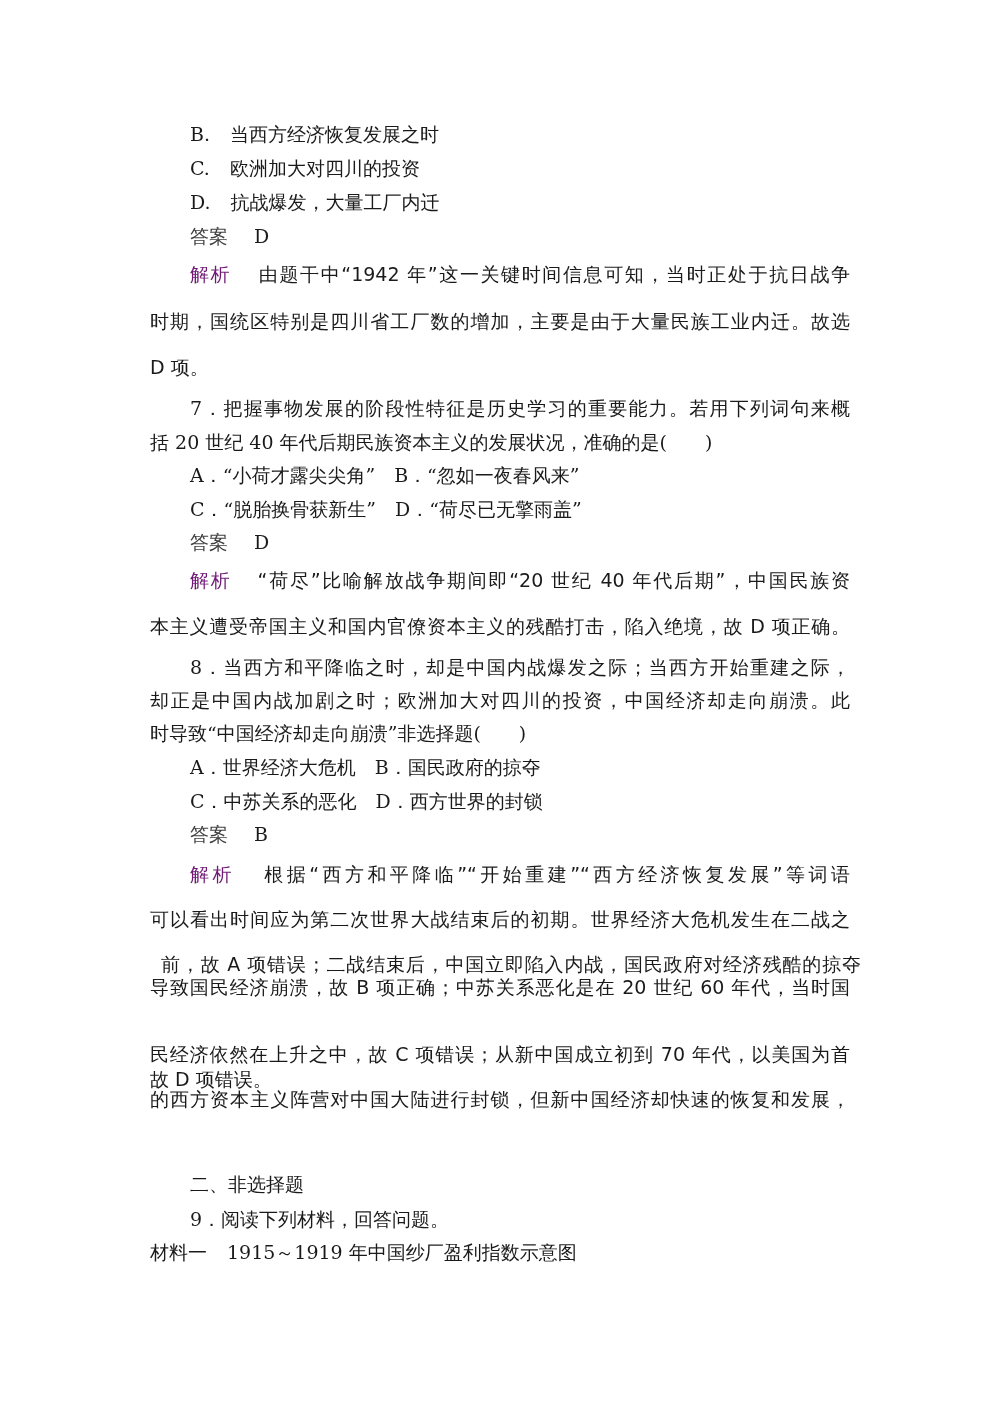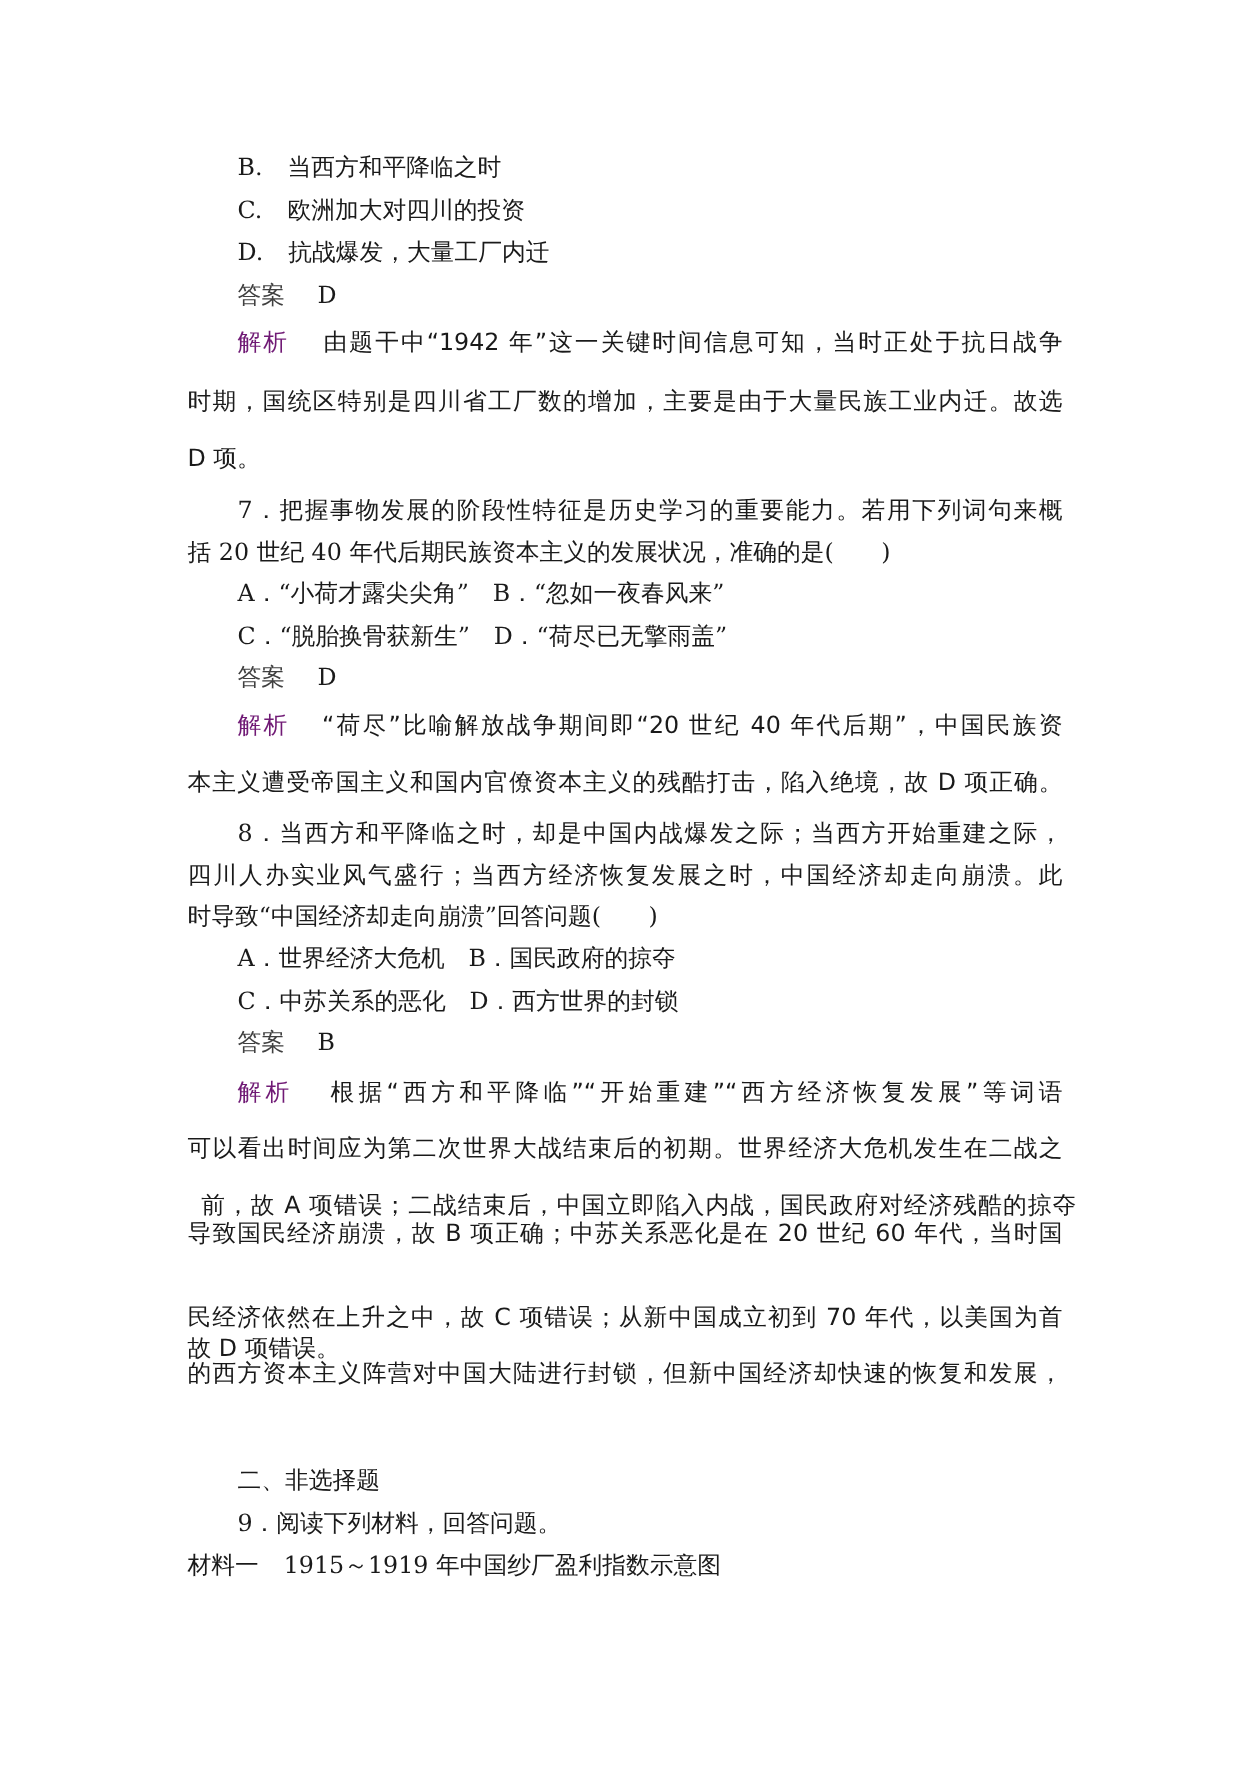--- a/index.html
+++ b/index.html
@@ -10,21 +10,21 @@
   .ans-label { color: #404040; font-family: "DejaVu Sans", "Liberation Sans", sans-serif; }
   .exp-label { color: #701a75; font-family: "DejaVu Sans", "Liberation Sans", sans-serif; }
   .gap { display: inline-block; width: 20px; }
   .gap2 { display: inline-block; width: 26px; }
   .just { width: 660px; text-align: justify; text-align-last: justify; }
 </style>
 </head>
 <body>
 
 <div class="line" style="left:190px;top:122px;">
-  <span>B.</span><span class="gap"></span><span>当西方和平降临之时</span>
+  <span>B.</span><span class="gap"></span><span>当西方经济恢复发展之时</span>
 </div>
 <div class="line" style="left:190px;top:156px;">
   <span>C.</span><span class="gap"></span><span>欧洲加大对四川的投资</span>
 </div>
 <div class="line" style="left:190px;top:190px;">
   <span>D.</span><span class="gap"></span><span>抗战爆发，大量工厂内迁</span>
 </div>
 <div class="line" style="left:190px;top:224px;">
   <span class="ans-label">答案</span><span class="gap2"></span><span>D</span>
 </div>
@@ -40,22 +40,22 @@
 <div class="line" style="left:190px;top:497px;">C．“脱胎换骨获新生”　D．“荷尽已无擎雨盖”</div>
 <div class="line" style="left:190px;top:530px;">
   <span class="ans-label">答案</span><span class="gap2"></span><span>D</span>
 </div>
 <div class="line sans just" style="left:190px;top:568px;width:660px;">
   <span class="exp-label">解析</span><span class="gap2"></span><span>“荷尽”比喻解放战争期间即“20 世纪 40 年代后期”，中国民族资</span>
 </div>
 <div class="line sans just" style="left:150px;top:614px;width:700px;">本主义遭受帝国主义和国内官僚资本主义的残酷打击，陷入绝境，故 D 项正确。</div>
 
 <div class="line just" style="left:190px;top:655px;width:660px;">8．当西方和平降临之时，却是中国内战爆发之际；当西方开始重建之际，</div>
-<div class="line just" style="left:150px;top:688px;width:700px;">四川人办实业风气盛行；当西方经济恢复发展之时，中国经济却走向崩溃。此</div>
-<div class="line" style="left:150px;top:721px;">时导致“中国经济却走向崩溃”回答问题(　　)</div>
+<div class="line just" style="left:150px;top:688px;width:700px;">却正是中国内战加剧之时；欧洲加大对四川的投资，中国经济却走向崩溃。此</div>
+<div class="line" style="left:150px;top:721px;">时导致“中国经济却走向崩溃”非选择题(　　)</div>
 <div class="line" style="left:190px;top:755px;">A．世界经济大危机　B．国民政府的掠夺</div>
 <div class="line" style="left:190px;top:789px;">C．中苏关系的恶化　D．西方世界的封锁</div>
 <div class="line" style="left:190px;top:822px;">
   <span class="ans-label">答案</span><span class="gap2"></span><span>B</span>
 </div>
 <div class="line sans just" style="left:190px;top:862px;width:660px;">
   <span class="exp-label">解析</span><span class="gap2"></span><span>根据“西方和平降临”“开始重建”“西方经济恢复发展”等词语</span>
 </div>
 <div class="line sans just" style="left:150px;top:907px;width:700px;">可以看出时间应为第二次世界大战结束后的初期。世界经济大危机发生在二战之</div>
 <div class="line sans just" style="left:161px;top:952px;width:700px;">前，故 A 项错误；二战结束后，中国立即陷入内战，国民政府对经济残酷的掠夺</div>

